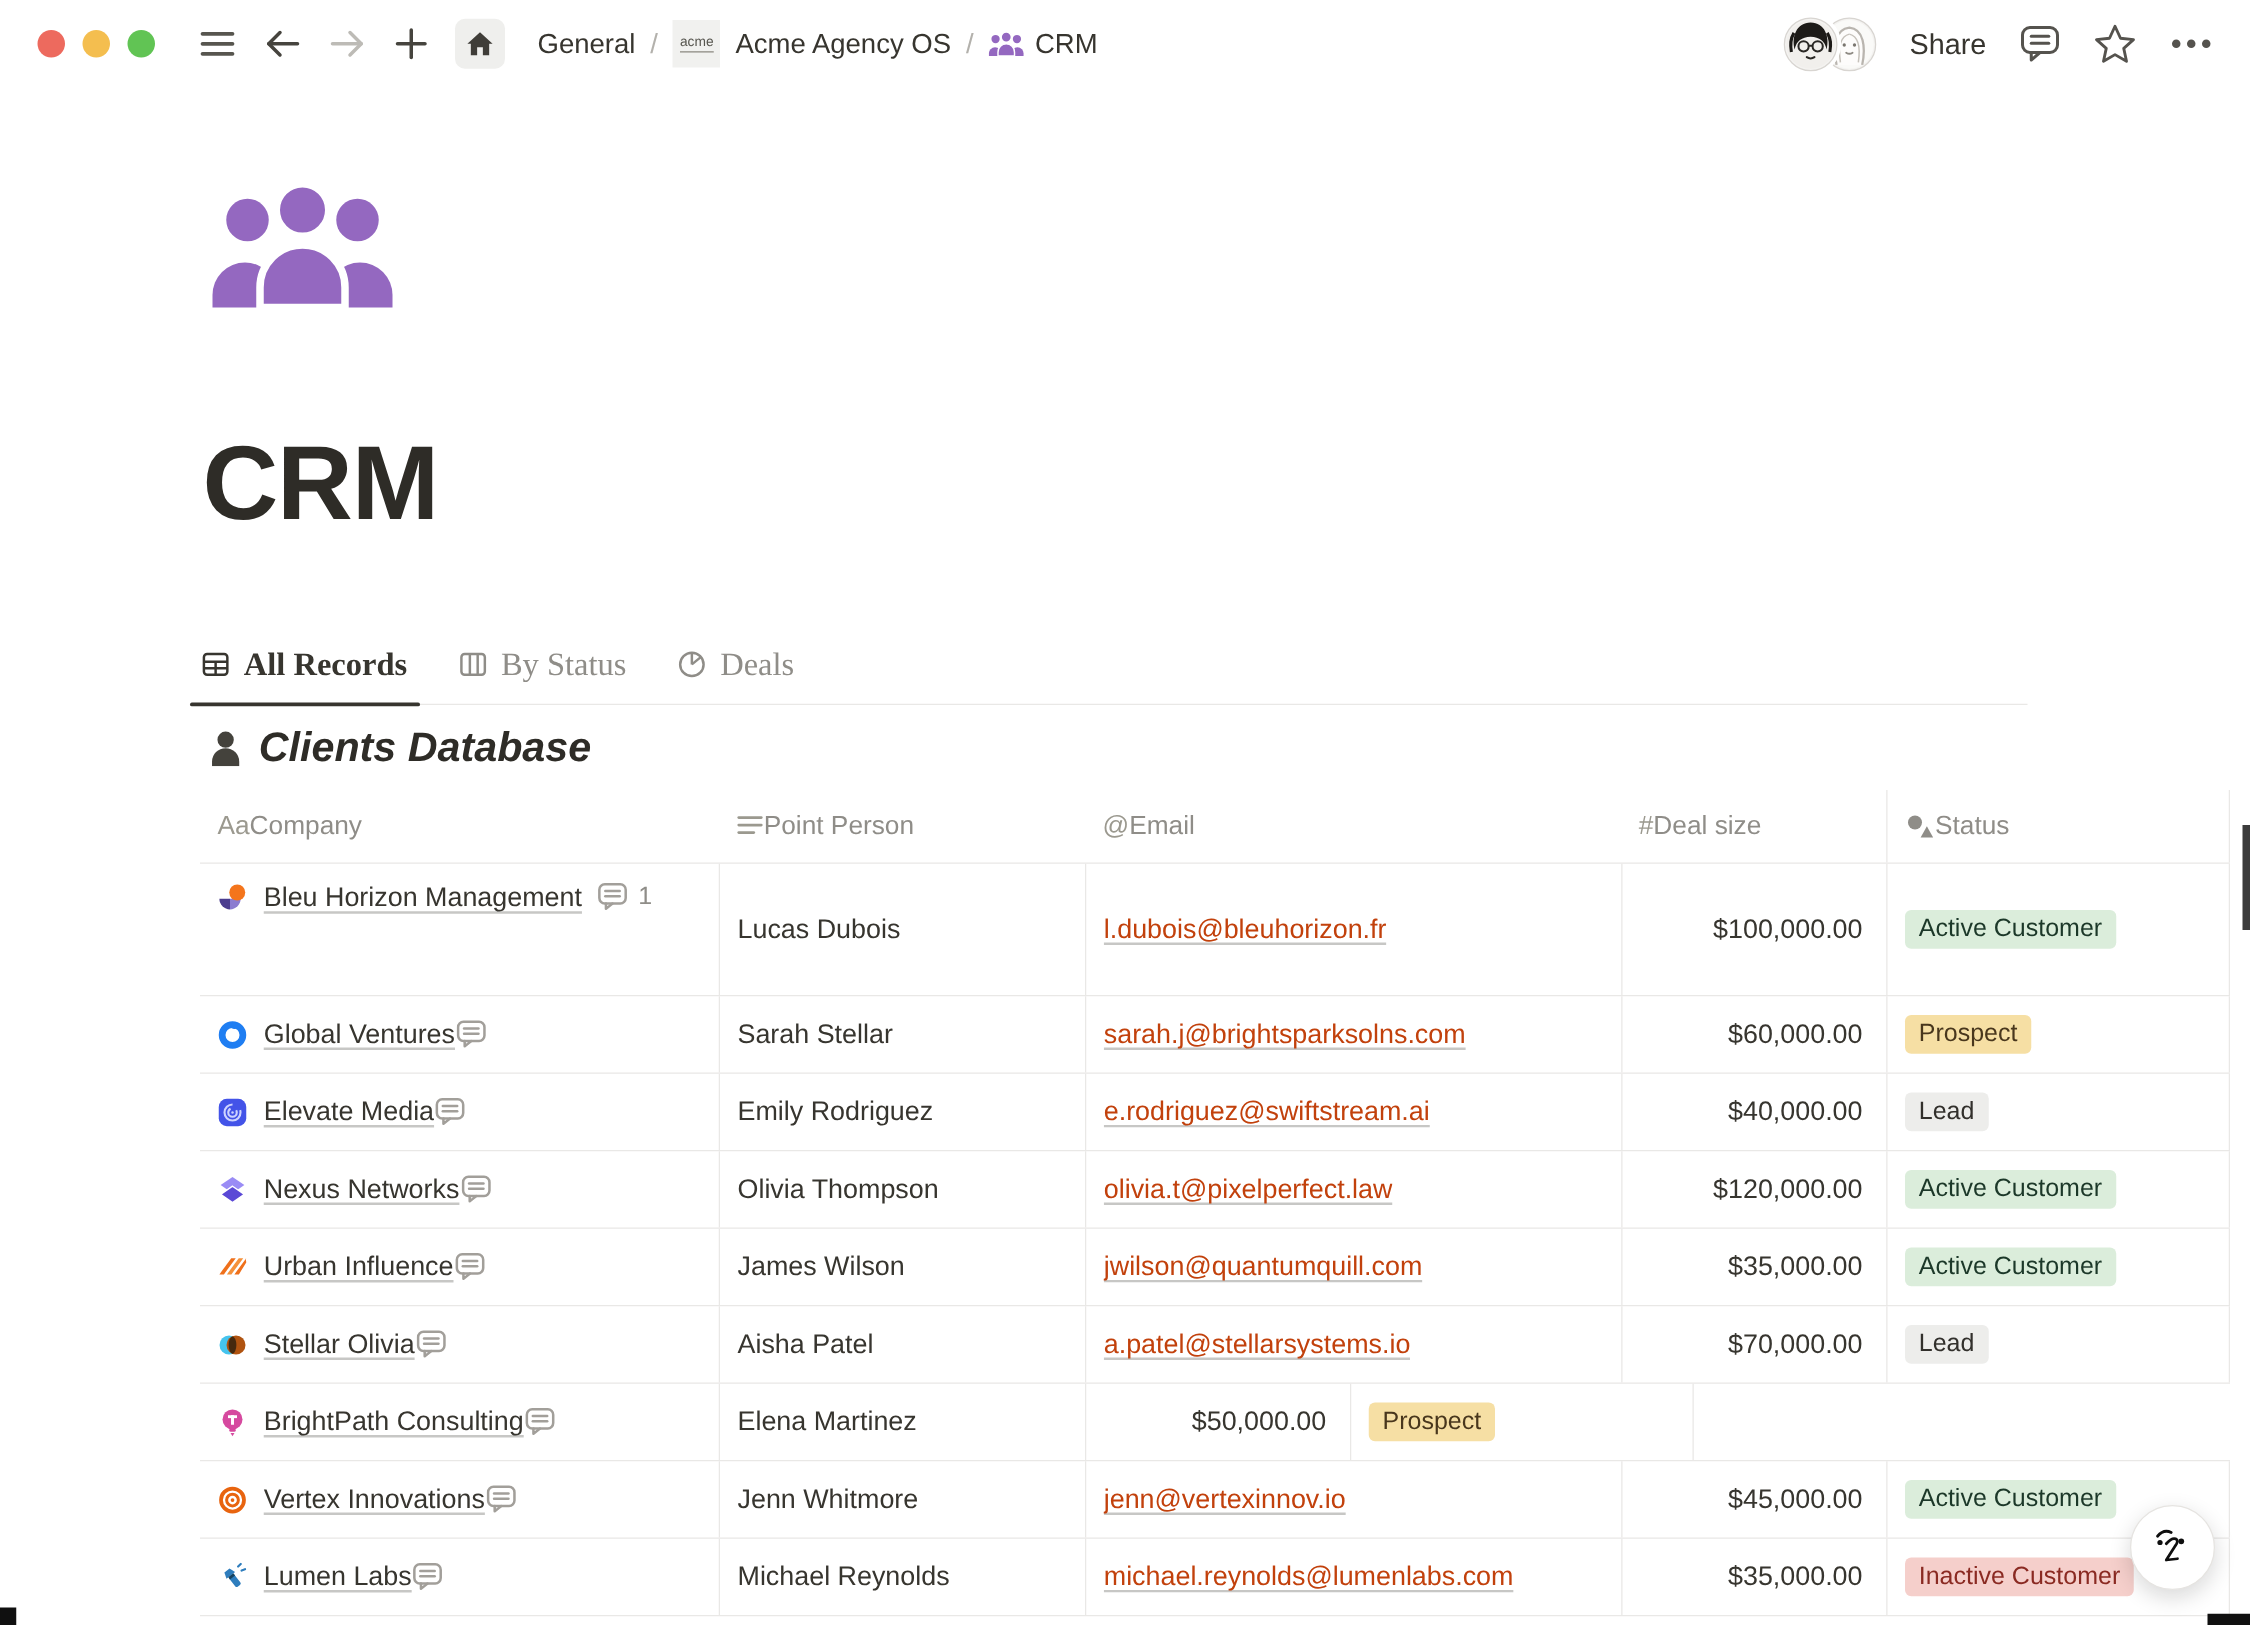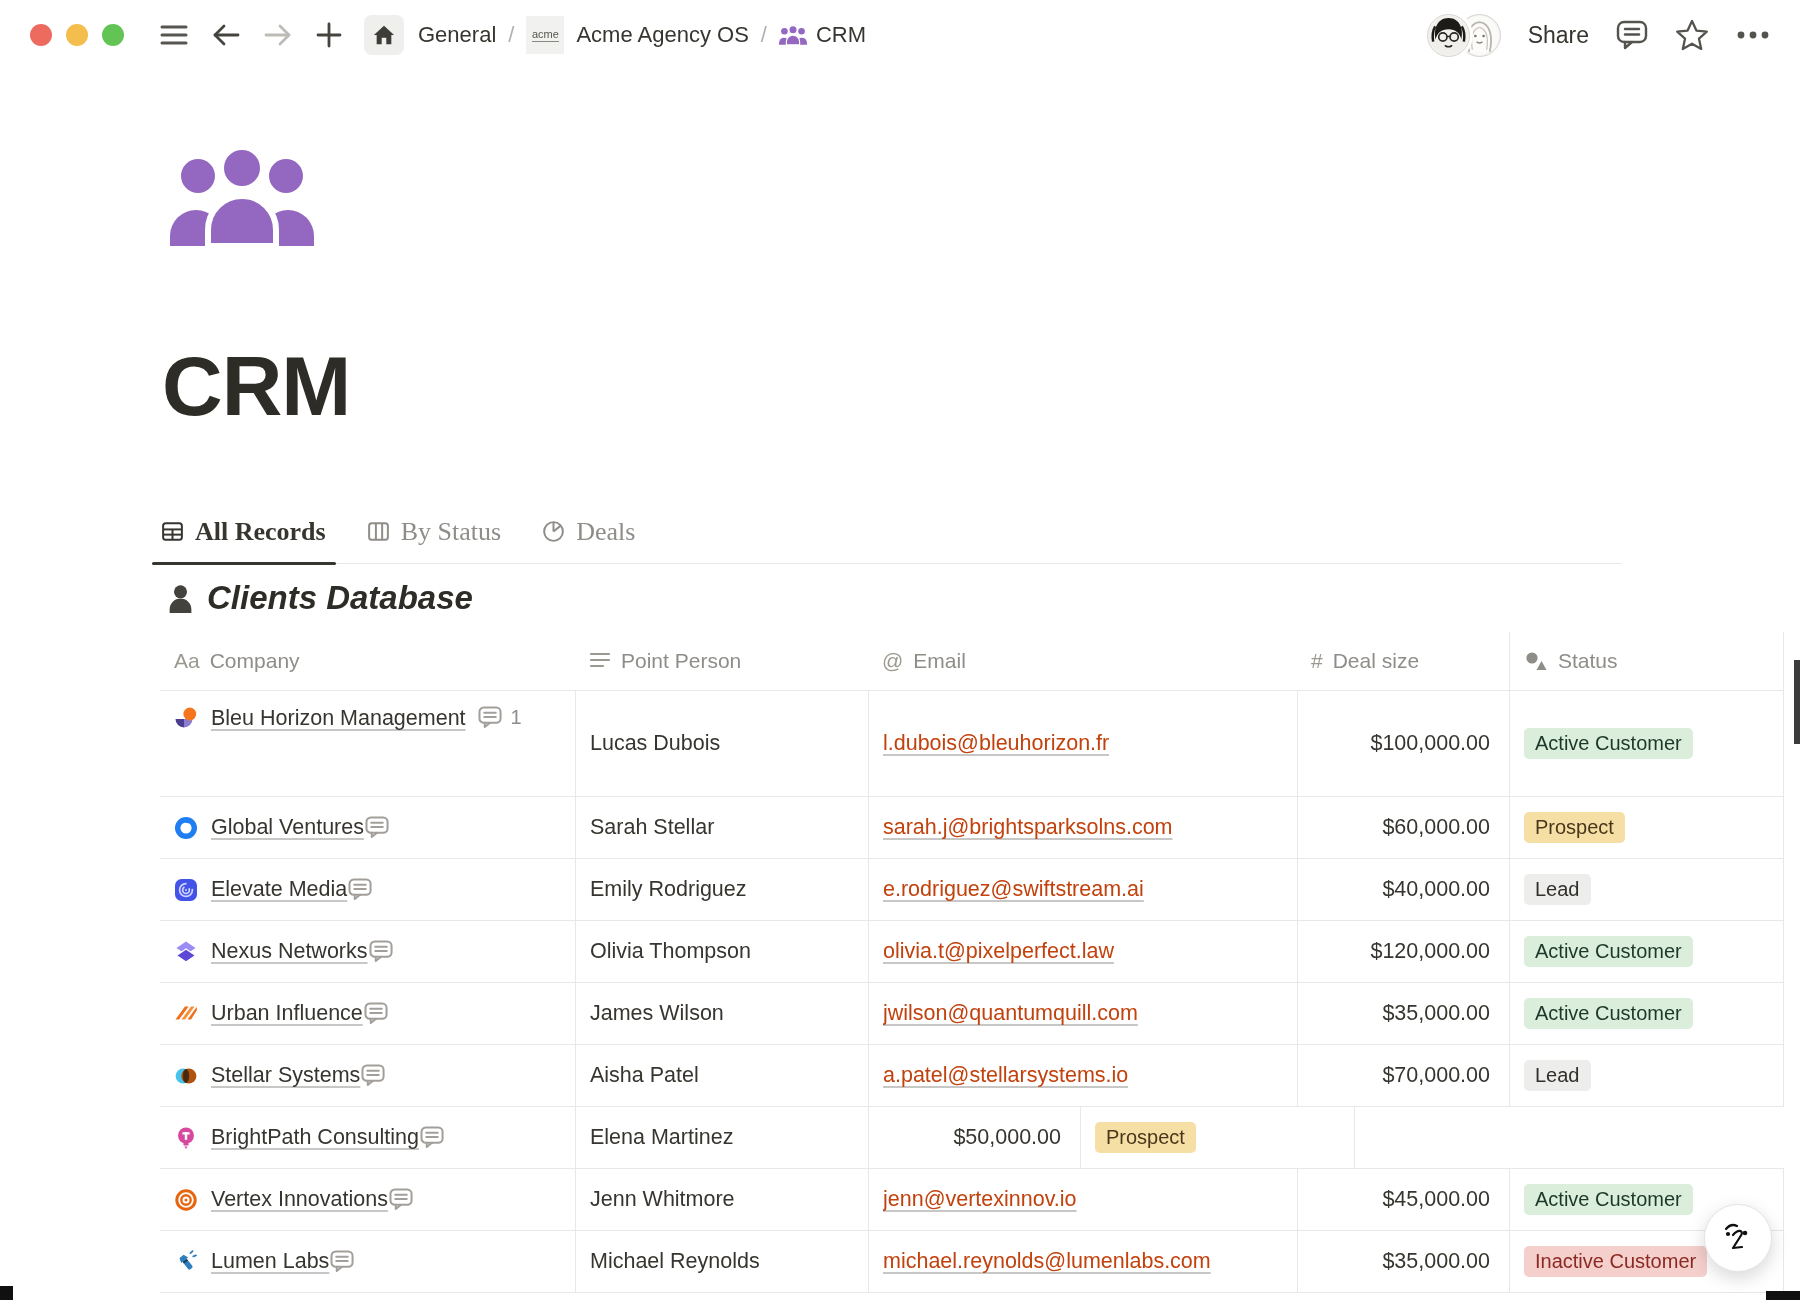--- a/index.html
+++ b/index.html
@@ -8,21 +8,21 @@
 
   
   .topbar{position:absolute;top:0;left:0;width:100%;height:70px;display:flex;align-items:center;
           padding:0 30px;box-sizing:border-box;}
   .traffic{display:flex;gap:14px;align-items:center;margin-right:24px;}
   .light{width:22px;height:22px;border-radius:50%;}
   .light.red{background:#ed6a5e}.light.yellow{background:#f4be4f}.light.green{background:#61c454}
   .icon-btn{display:flex;align-items:center;justify-content:center;margin:0 11px;cursor:pointer;flex:0 0 auto;}
   .home-chip{background:#efefed;border-radius:8px;width:40px;height:40px;display:flex;align-items:center;
              justify-content:center;margin:0 6px 0 10px;}
-  .crumbs{display:flex;align-items:center;gap:12px;margin-left:8px;font-size:22px;color:#37352f;white-space:nowrap;}
+  .crumbs{display:flex;align-items:center;gap:12px;margin-left:20px;font-size:22px;color:#37352f;white-space:nowrap;}
   .crumb-sep{color:#b3b1ac;}
   .acme-chip{background:#f1f1ef;border-radius:0;width:38px;height:38px;display:flex;align-items:center;
              justify-content:center;}
   .acme-chip span{font-size:11px;color:#57564f;border-bottom:1px solid #8a8880;line-height:1.1;}
   .crumb-page{display:flex;align-items:center;gap:9px;}
   .top-right{margin-left:auto;display:flex;align-items:center;gap:27px;}
   .avatar-stack{display:flex;align-items:center;}
   .avatar{width:41px;height:41px;border-radius:50%;background:#f4f3f1;border:1px solid #d8d5d1;
           display:flex;align-items:center;justify-content:center;overflow:hidden;}
   .avatar.front{z-index:2;box-shadow:0 0 0 3px #fff;}
@@ -40,21 +40,21 @@
   .tab{display:flex;align-items:center;gap:10px;font-size:26px;color:#8f8d88;height:100%;position:relative;cursor:pointer;font-family:Liberation Serif, serif;}
   .tab.active{color:#37352f;font-weight:700;}
   .tab.active::after{content:"";position:absolute;left:-8px;right:-10px;bottom:-2px;height:3px;background:#37352f;border-radius:2px;}
 
   
   .db-header{position:absolute;left:168px;top:579px;display:flex;align-items:center;gap:14px;font-style:italic;}
   .db-title{font-size:33px;font-weight:700;color:#2e2c27;}
 
   .table{position:absolute;left:160px;top:632px;width:1624px;font-size:21.5px;}
   .thead{display:flex;height:58px;color:#8f8d88;font-size:21px;}
-  .th{display:flex;align-items:center;gap:10px;padding:0 14px;box-sizing:border-box;height:100%;}
+  .th{display:flex;align-items:center;gap:0;padding:0 14px;box-sizing:border-box;height:100%;}
   .aa-glyph,.hash-glyph,.at-glyph{font-size:21px;color:#9b998f;}
   .c-company{width:415px;}
   .c-person{width:293px;}
   .c-email{width:429px;}
   .c-deal{width:212px;}
   .c-status{width:275px;}
   .th.c-status{border-left:1px solid #e9e8e6;border-right:1px solid #e9e8e6;}
   .th.c-deal{justify-content:flex-start;}
 
   .trow{display:flex;height:61px;border-top:1px solid #e9e8e6;}
@@ -480,21 +480,21 @@
   <div class="trow">
     <div class="cell c-company">
       <div class="company-line">
         <span class="c-icon">
                 <svg width="24" height="24" viewBox="0 0 24 24">
                   <circle cx="9.2" cy="12" r="7.6" fill="#45c4ee"></circle>
                   <circle cx="14.8" cy="12" r="7.6" fill="#b05310"></circle>
                   <ellipse cx="12" cy="12" rx="3.1" ry="6.9" fill="#46290e"></ellipse>
                 </svg>
               </span>
-        <span class="company-link">Stellar Systems</span>
+        <span class="company-link">Stellar Olivia</span>
       </div>
       <div class="comment-line" hidden="">
         <svg width="25" height="23" viewBox="0 0 26 24">
                 <g stroke="#a29f9a" stroke-width="2.1" fill="none" stroke-linejoin="round" stroke-linecap="round">
                   <rect x="1.5" y="1.5" width="22" height="16" rx="4.5"></rect>
                   <line x1="6.5" y1="7" x2="18.5" y2="7"></line>
                   <line x1="6.5" y1="11.5" x2="18.5" y2="11.5"></line>
                   <path d="M7 17.5 v4.5 l5.5 -4.5"></path>
                 </g>
               </svg>

